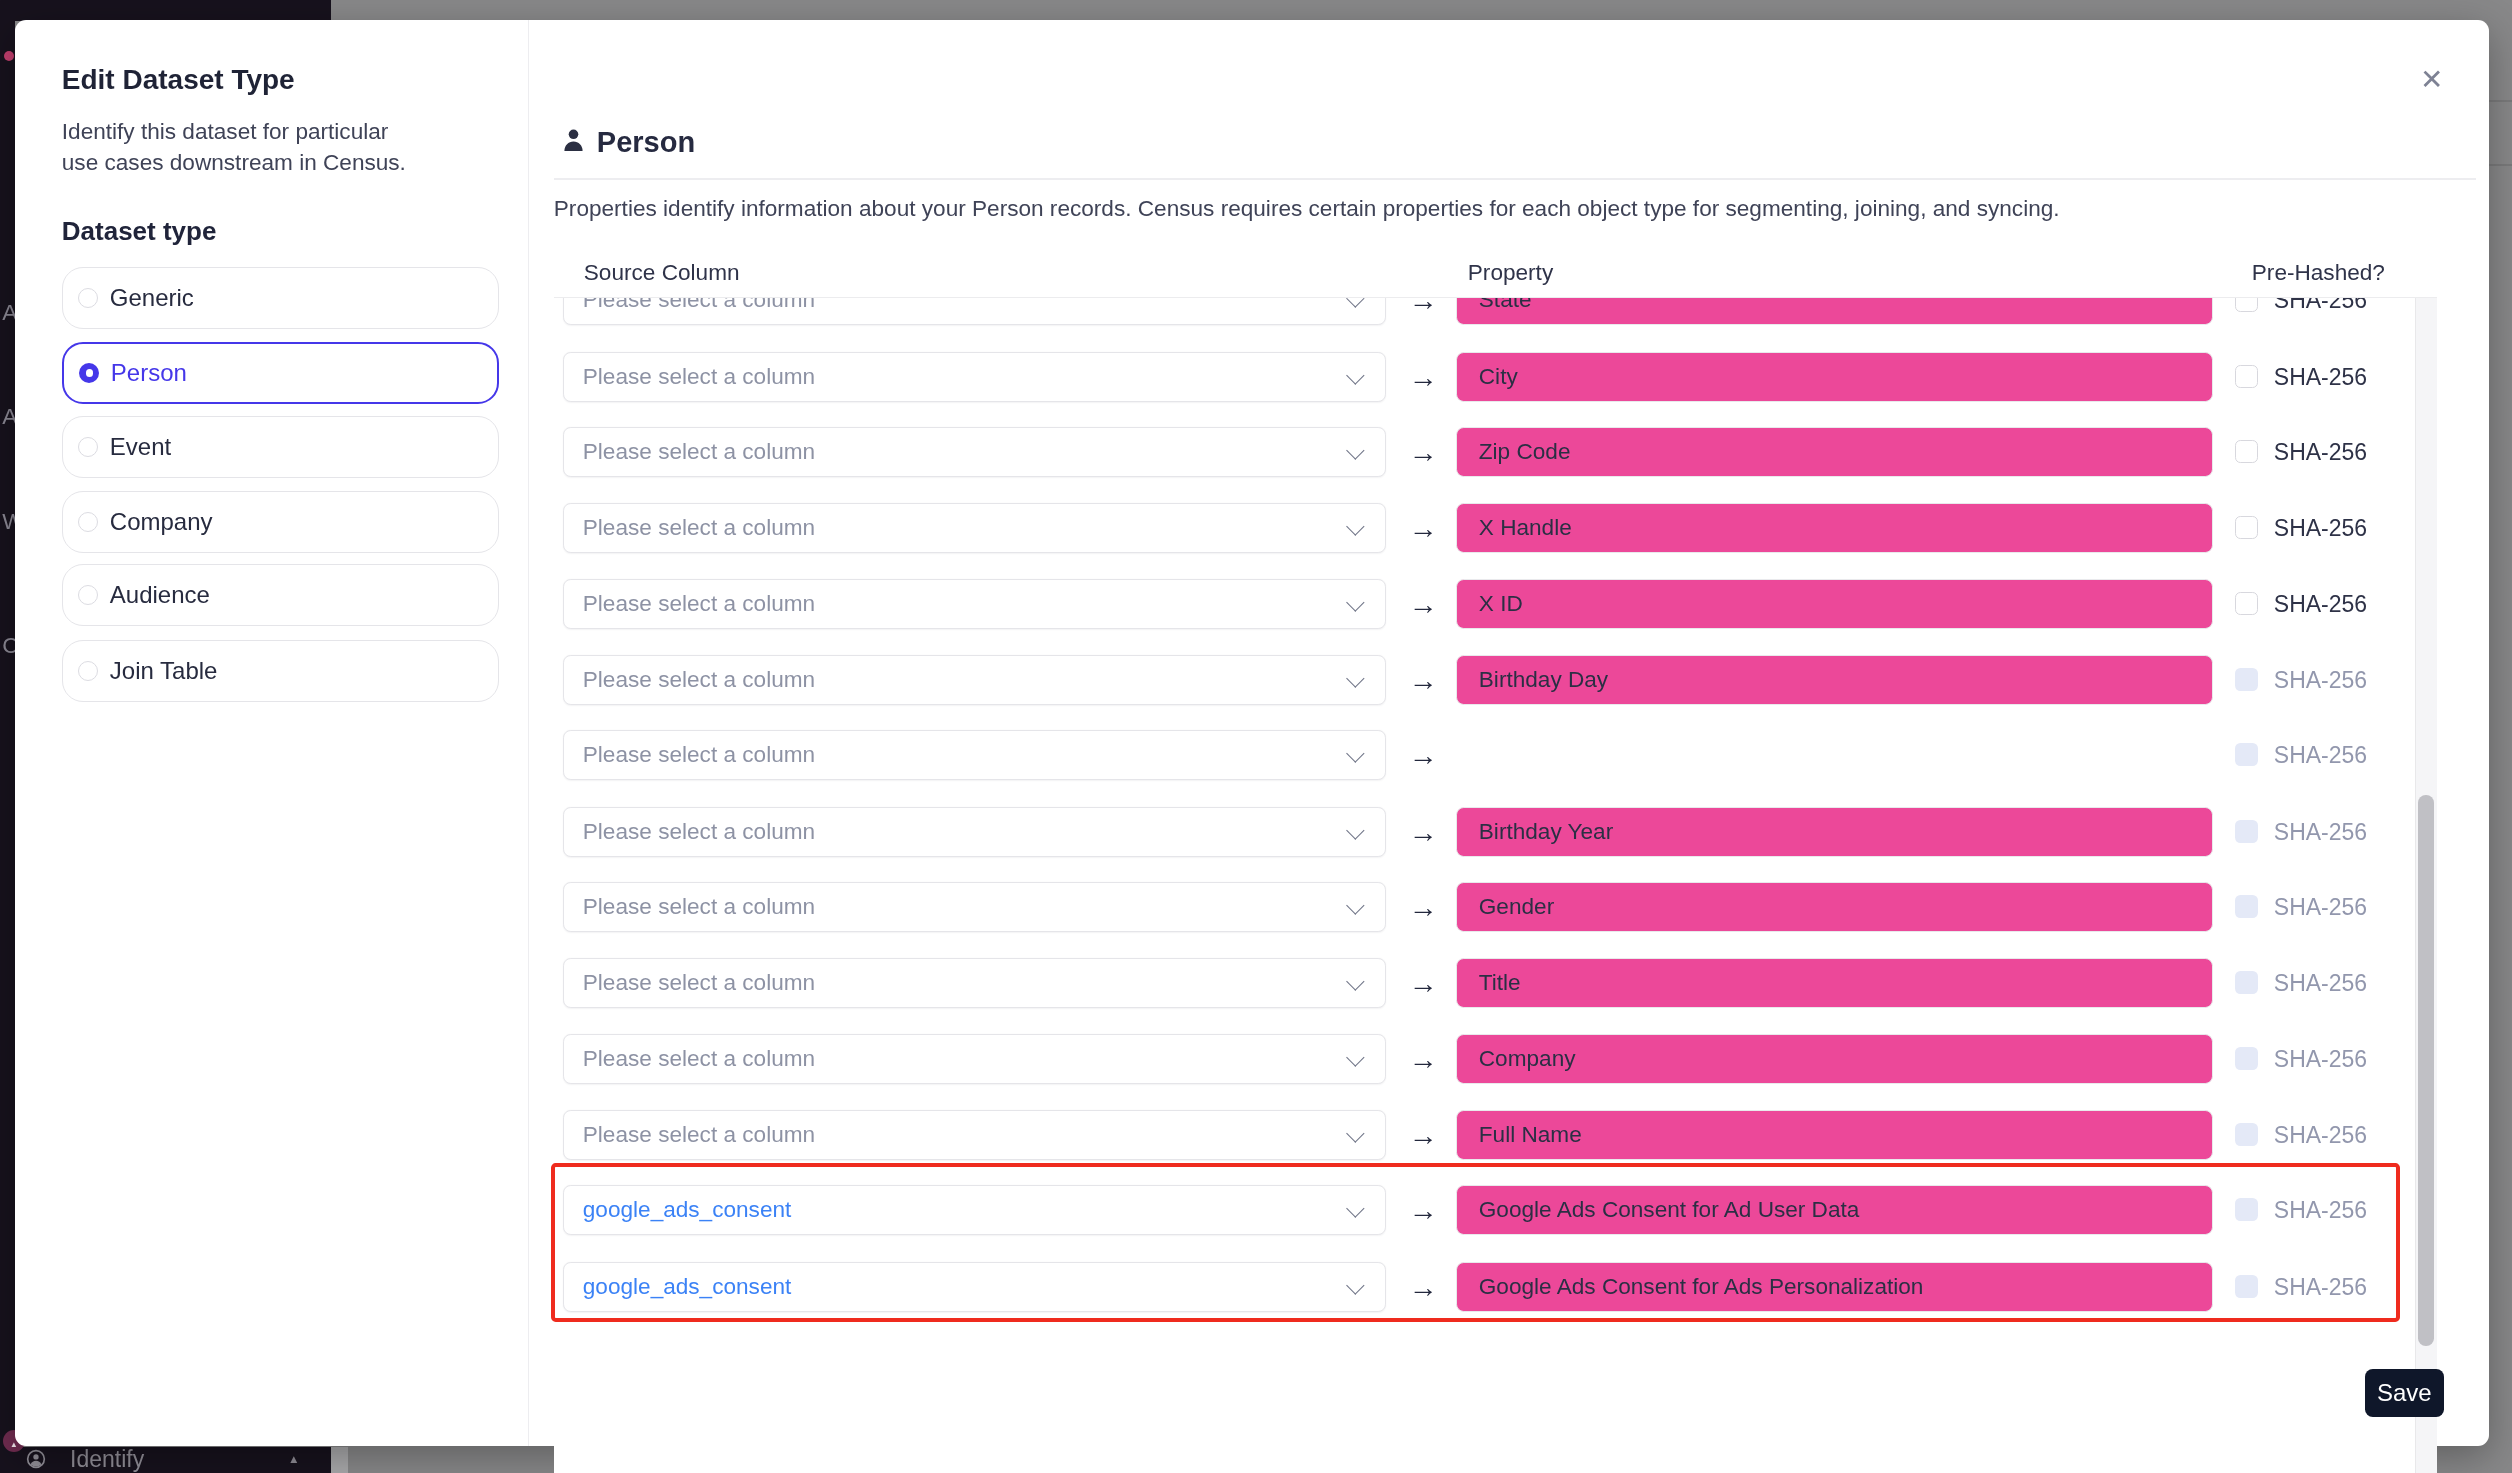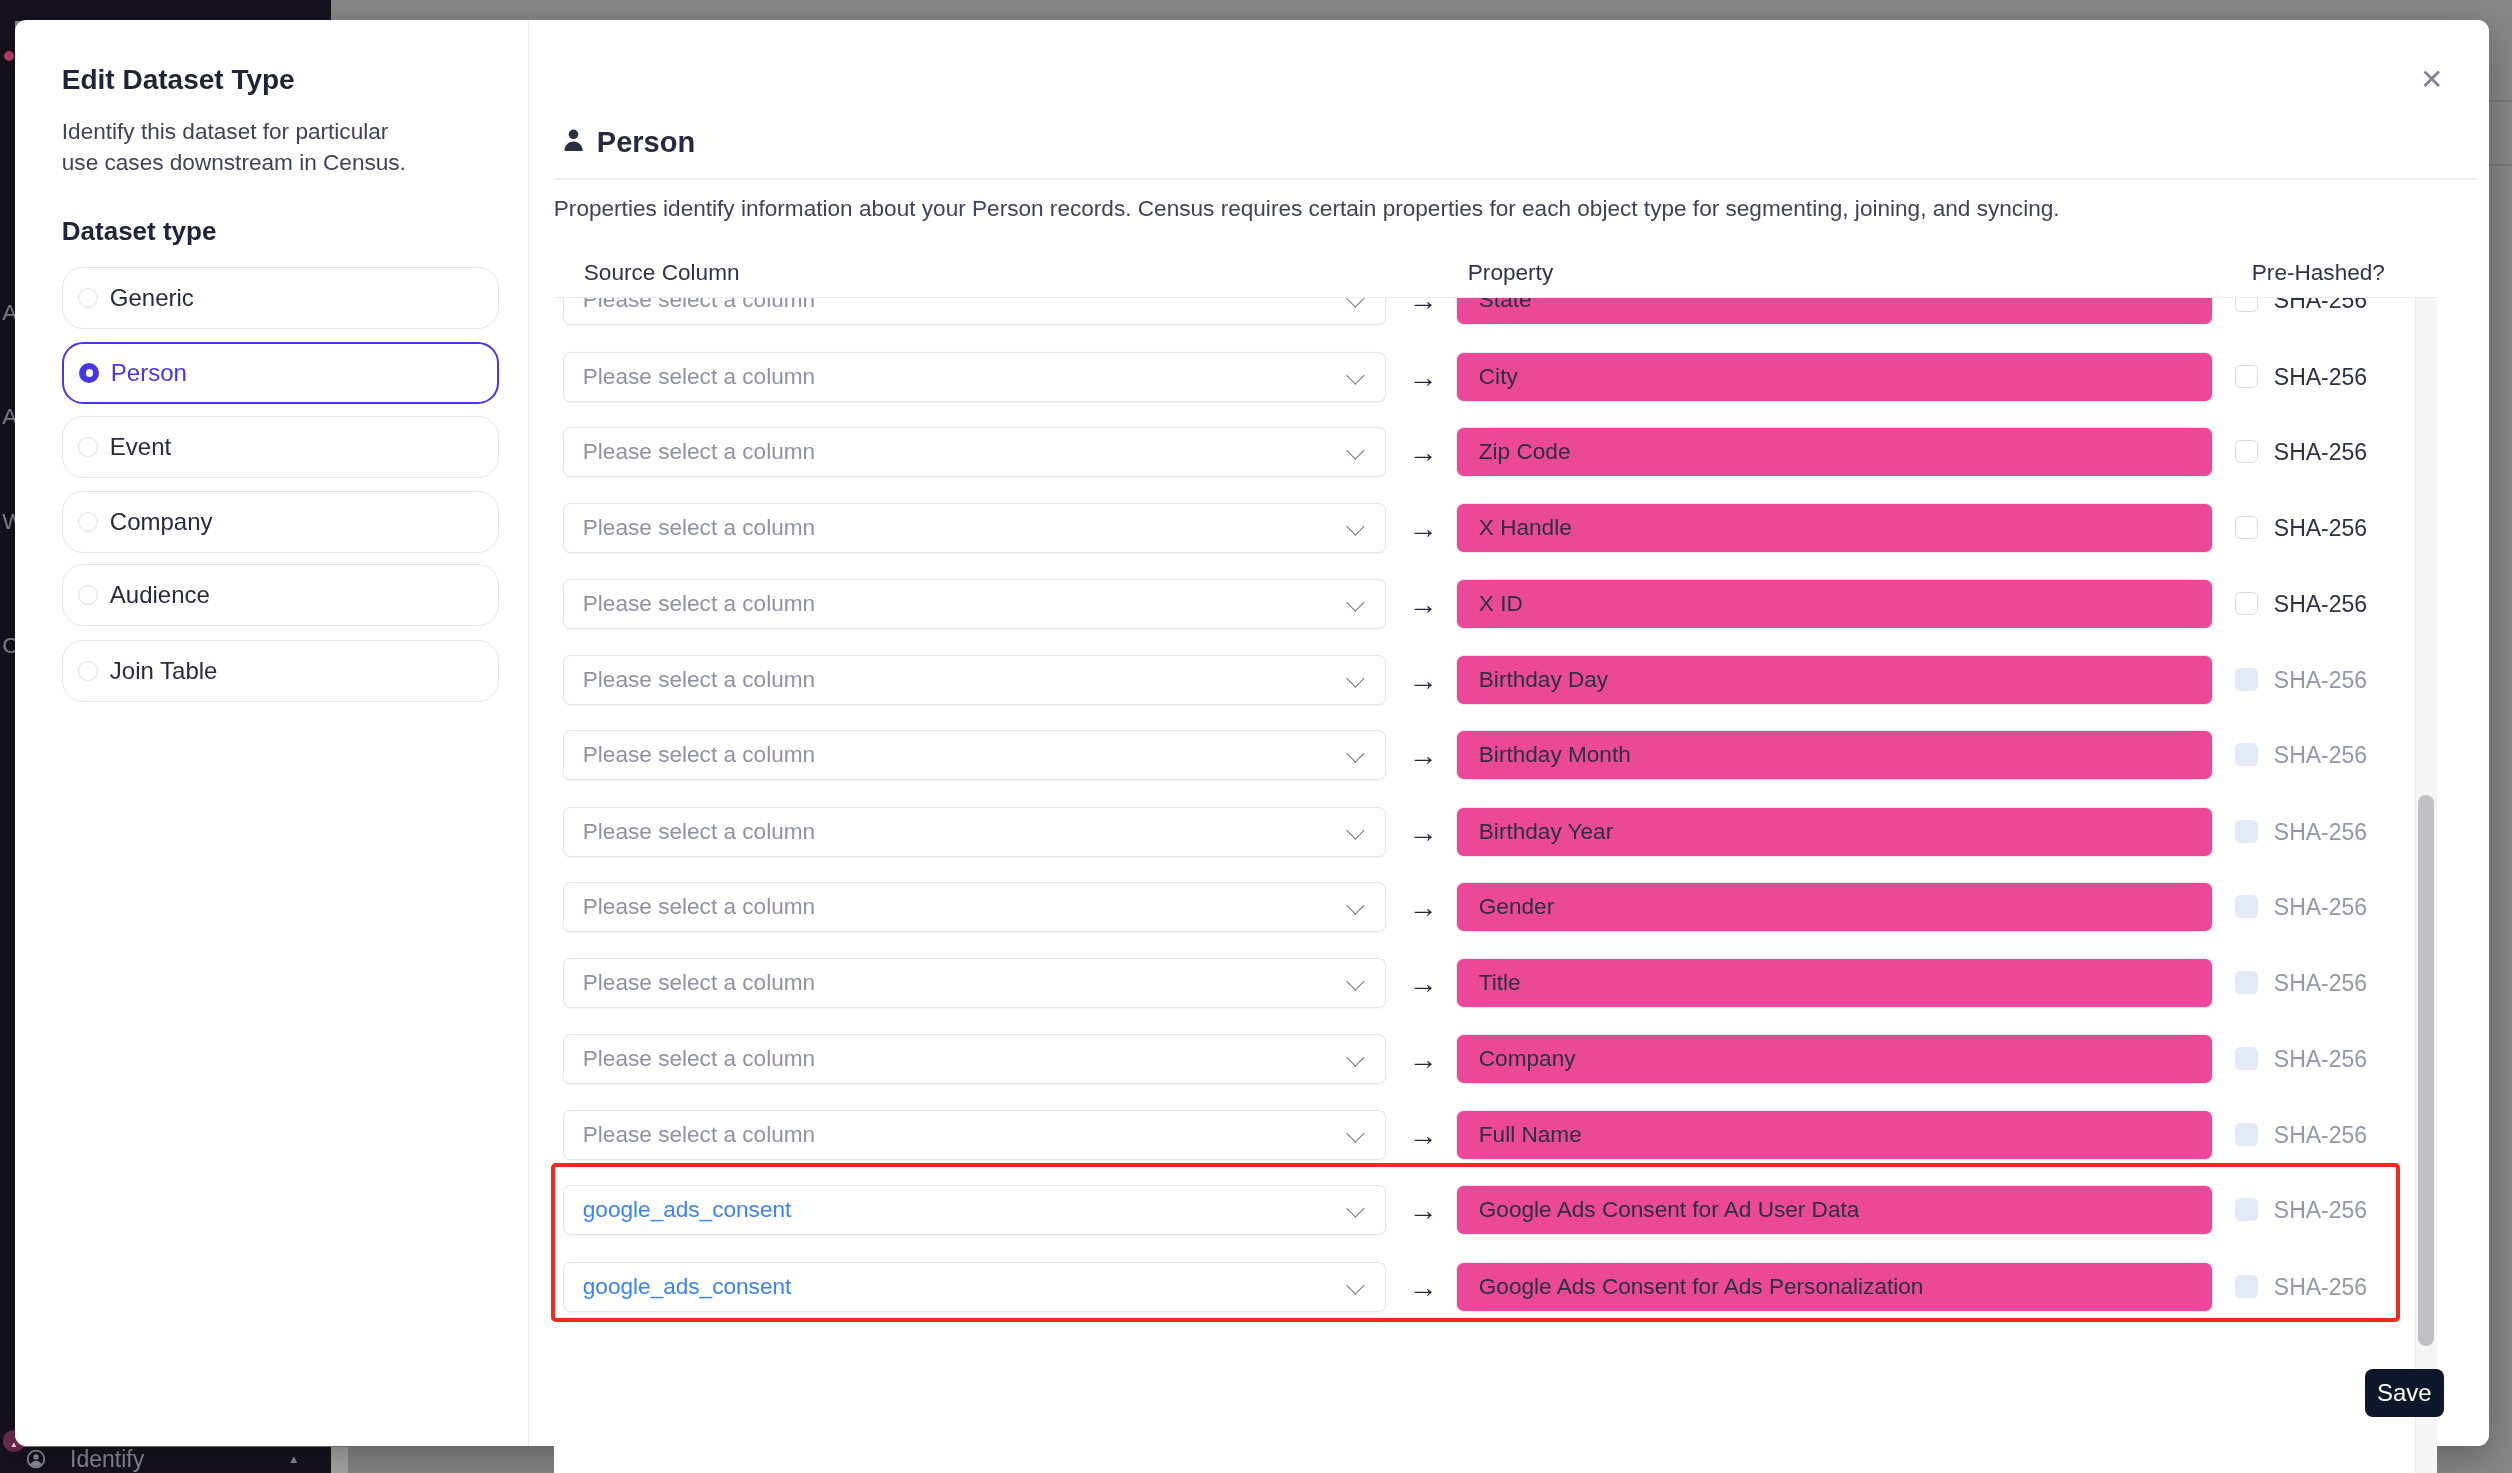--- a/index.html
+++ b/index.html
@@ -223,21 +223,20 @@
         <span class="checkbox"></span>
         <span class="sha">SHA-256</span>
       </div>
 
       <div class="row ph dis" style="top:432px;">
         <div class="dropdown">
             <span class="dd-text">Please select a column</span>
             <span class="chevron"></span>
           </div>
         <span class="arrow">→</span>
-        <div class="prop">Birthday Month</div>
         <span class="checkbox"></span>
         <span class="sha">SHA-256</span>
       </div>
 
       <div class="row ph dis" style="top:509px;">
         <div class="dropdown">
             <span class="dd-text">Please select a column</span>
             <span class="chevron"></span>
           </div>
         <span class="arrow">→</span>

